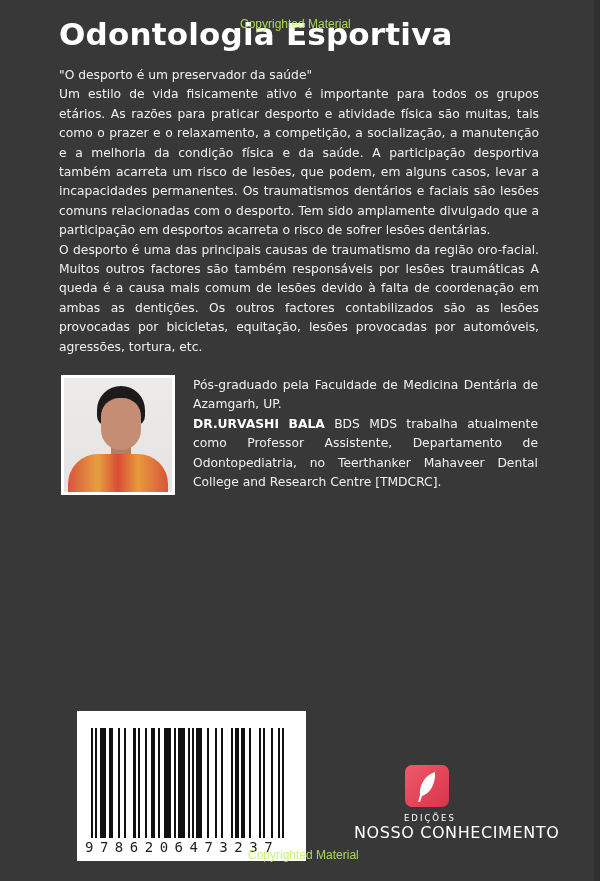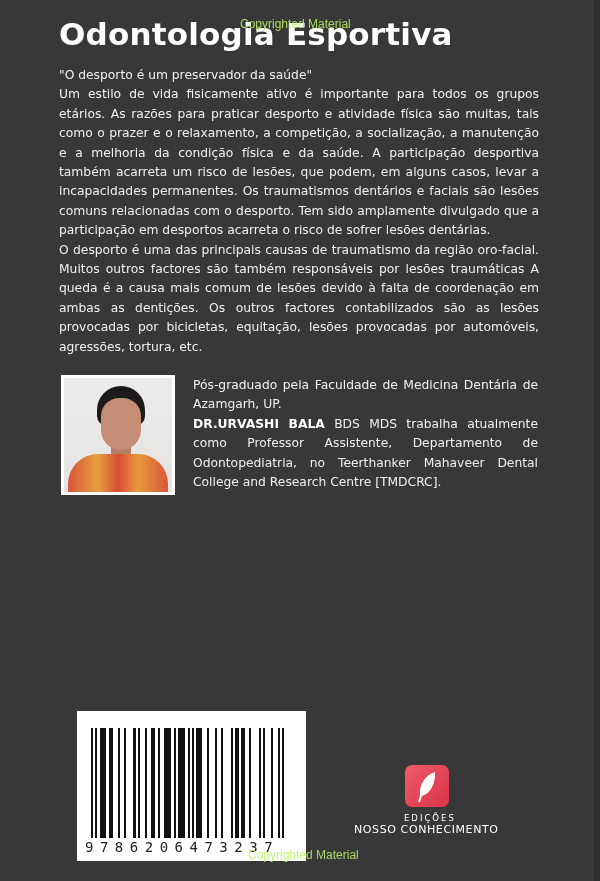--- a/index.html
+++ b/index.html
@@ -45,21 +45,21 @@
   .bars span { display:block; background:#111; height:110px; }
   .isbn {
     position:absolute; left:8px; top:128px; font-family:"DejaVu Sans Mono", monospace; font-size:14px; color:#222; letter-spacing:6.5px;
   }
   .logo {
     position:absolute; left:405px; top:765px; width:44px; height:42px; border-radius:7px;
     background:linear-gradient(135deg,#f05a6a,#d8344a);
   }
   .logo svg { position:absolute; left:10px; top:6px; }
   .pub-small { position:absolute; left:404px; top:813px; font-size:8.5px; letter-spacing:2px; color:#fff; }
-  .pub-big { position:absolute; left:354px; top:823px; font-size:11px; color:#fff; letter-spacing:0.6px; }
+  .pub-big { position:absolute; left:354px; top:823px; font-size:16px; color:#fff; letter-spacing:0.6px; }
 </style>
 </head>
 <body>
 
 <div class="right-edge"></div>
 
 <div class="title">Odontologia Esportiva</div>
 <div class="watermark wm-top">Copyrighted Material</div>
 
 <div class="body-text">

